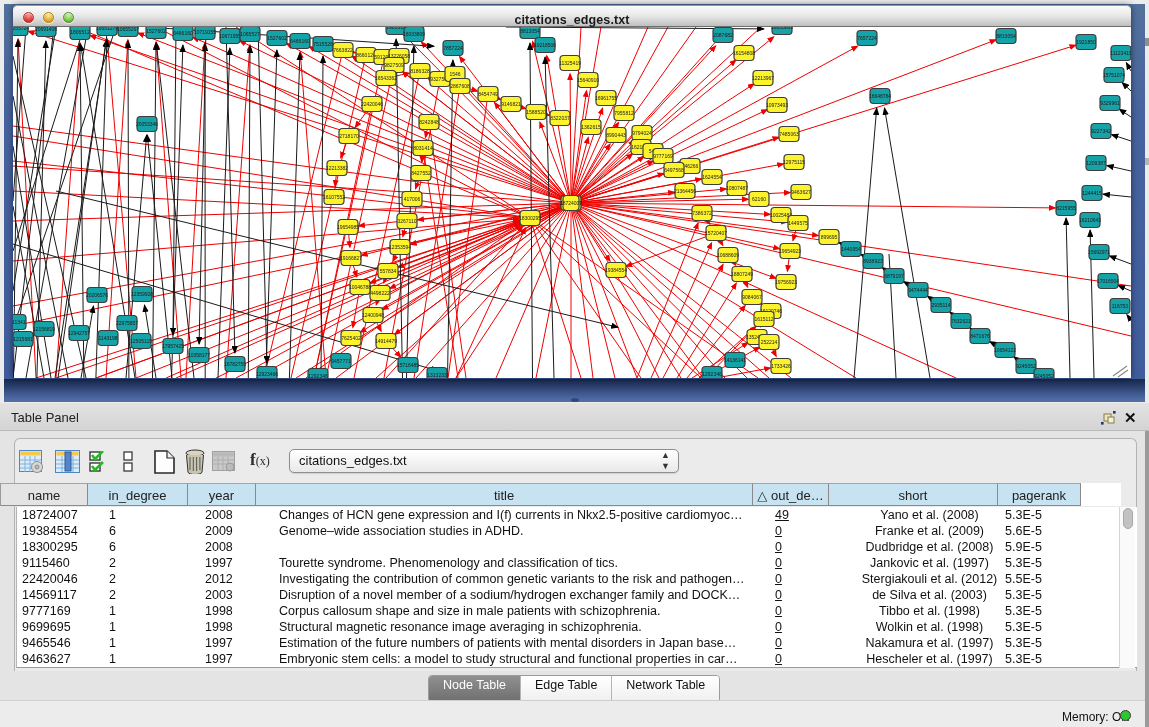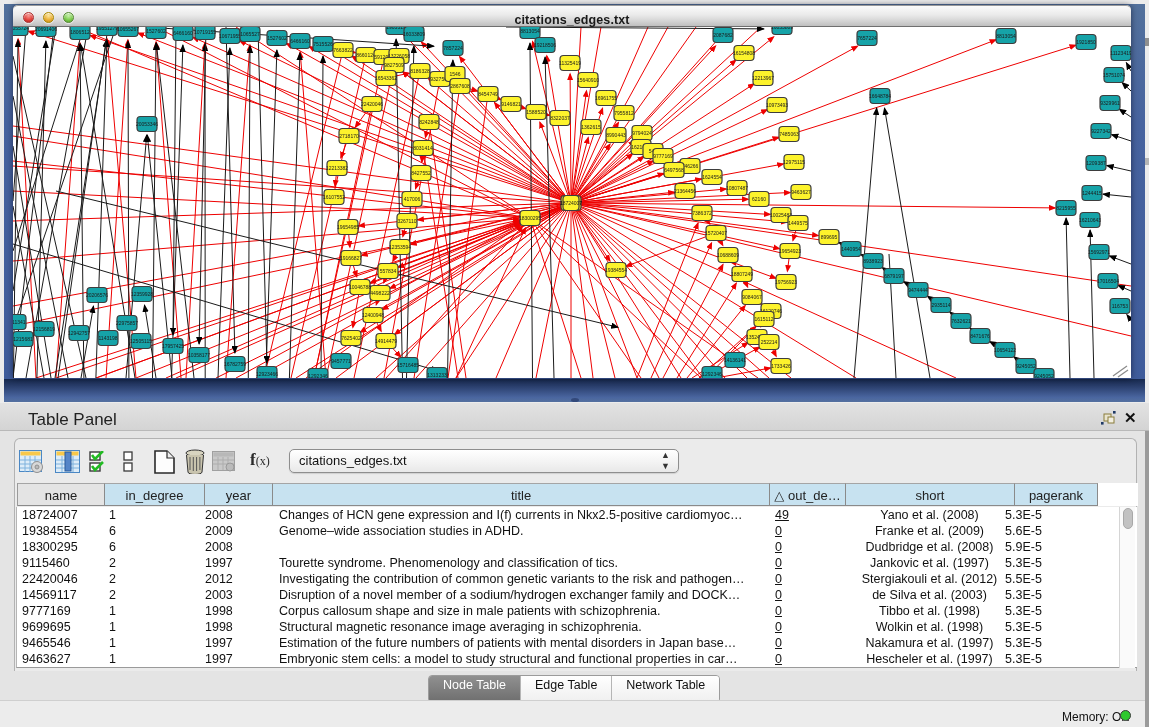--- a/index.html
+++ b/index.html
@@ -17,34 +17,34 @@
 .tl { position:absolute; top:5.5px; width:11px; height:11px; border-radius:50%;
   box-shadow:inset 0 1px 1px rgba(255,255,255,0.8), 0 1px 1px rgba(255,255,255,0.6); }
 .tl.r { left:10px; background:radial-gradient(circle at 50% 30%,#f59a94 0%,#e3423c 55%,#b01a14 100%); border:0.5px solid #a33;}
 .tl.y { left:30px; background:radial-gradient(circle at 50% 30%,#fbe7a0 0%,#eaaf37 55%,#c8860e 100%); border:0.5px solid #a80;}
 .tl.g { left:50px; background:radial-gradient(circle at 50% 30%,#c9efae 0%,#7ccc4e 55%,#4f9a1e 100%); border:0.5px solid #583;}
 .graphclip { position:absolute; left:0; top:0; width:1118px; height:373px; overflow:hidden; }
 .dimple { position:absolute; left:571px; top:398px; width:8px; height:4px;
   border-radius:50%; background:#33497a; }
 .tpanel-title { position:absolute; left:0; top:403px; width:1149px; height:28px;
   background:linear-gradient(180deg,#e2e2e2,#d4d4d4); border-bottom:1px solid #b9b9b9; }
-.tpanel-title span { position:absolute; left:28px; top:7px; font-size:17px; color:#222; }
+.tpanel-title span { position:absolute; left:11px; top:7px; font-size:13px; color:#222; }
 .floatico { position:absolute; left:1101px; top:411px; width:15px; height:14px; }
 .xico { position:absolute; left:1124px; top:409px; font-size:15px; font-weight:bold; color:#111; }
 .tpanel-bg { position:absolute; left:0; top:431px; width:1145px; height:269px; background:#e4e4e4; }
 .container { position:absolute; left:14px; top:438px; width:1123px; height:233px;
   background:#ebebeb; border:1px solid #b2b2b2; border-radius:6px 6px 0 0; border-bottom:none; }
 .toolbar { position:absolute; left:0px; top:448px; height:28px; width:1123px; }
 .combo { position:absolute; left:289px; top:449px; width:390px; height:24px;
   border:1px solid #8e8e8e; border-radius:5px;
   background:linear-gradient(180deg,#ffffff,#f2f2f2 60%,#e8e8e8);
   font-size:13px; color:#111; line-height:22px; padding-left:9px;
   box-shadow:0 1px 1px rgba(0,0,0,0.12); }
 .combo .ud { position:absolute; right:8px; top:0px; font-size:9px; color:#333; line-height:11px; }
-.thead { position:absolute; left:17px; top:483px; height:23px; width:1121px; background:#fff; border-left:1px solid #9a9a9a; }
+.thead { position:absolute; left:0; top:483px; height:23px; width:1121px; background:#fff; border-left:1px solid #9a9a9a; }
 .th { position:absolute; top:0; height:23px; font-size:13px; color:#222; text-align:center;
   line-height:23px; background:#c7e2f0; border-right:1px solid #8a8a8a; border-top:1px solid #a5a5a5; border-bottom:1px solid #8a8a8a;}
 .tbody { position:absolute; left:16px; top:507px; width:1121px; height:161px; background:#fff;
   border-bottom:1px solid #9a9a9a; border-left:1px solid #b5b5b5; }
 .tr { position:relative; height:16.1px; font-size:12.5px; color:#111; white-space:nowrap; }
 .tr div { position:absolute; top:0.5px; }
 .c0 { left:5px; } .c1 { left:92px; } .c2 { left:188px; } .c3 { left:262px; }
 .c4 { left:758px;text-decoration:underline; } .c5 { left:828px; width:169px; text-align:center; } .c6 { left:988px; }
 .vscroll { position:absolute; left:1119px; top:507px; width:16px; height:161px; background:#fafafa;
   border-left:1px solid #d5d5d5; }

